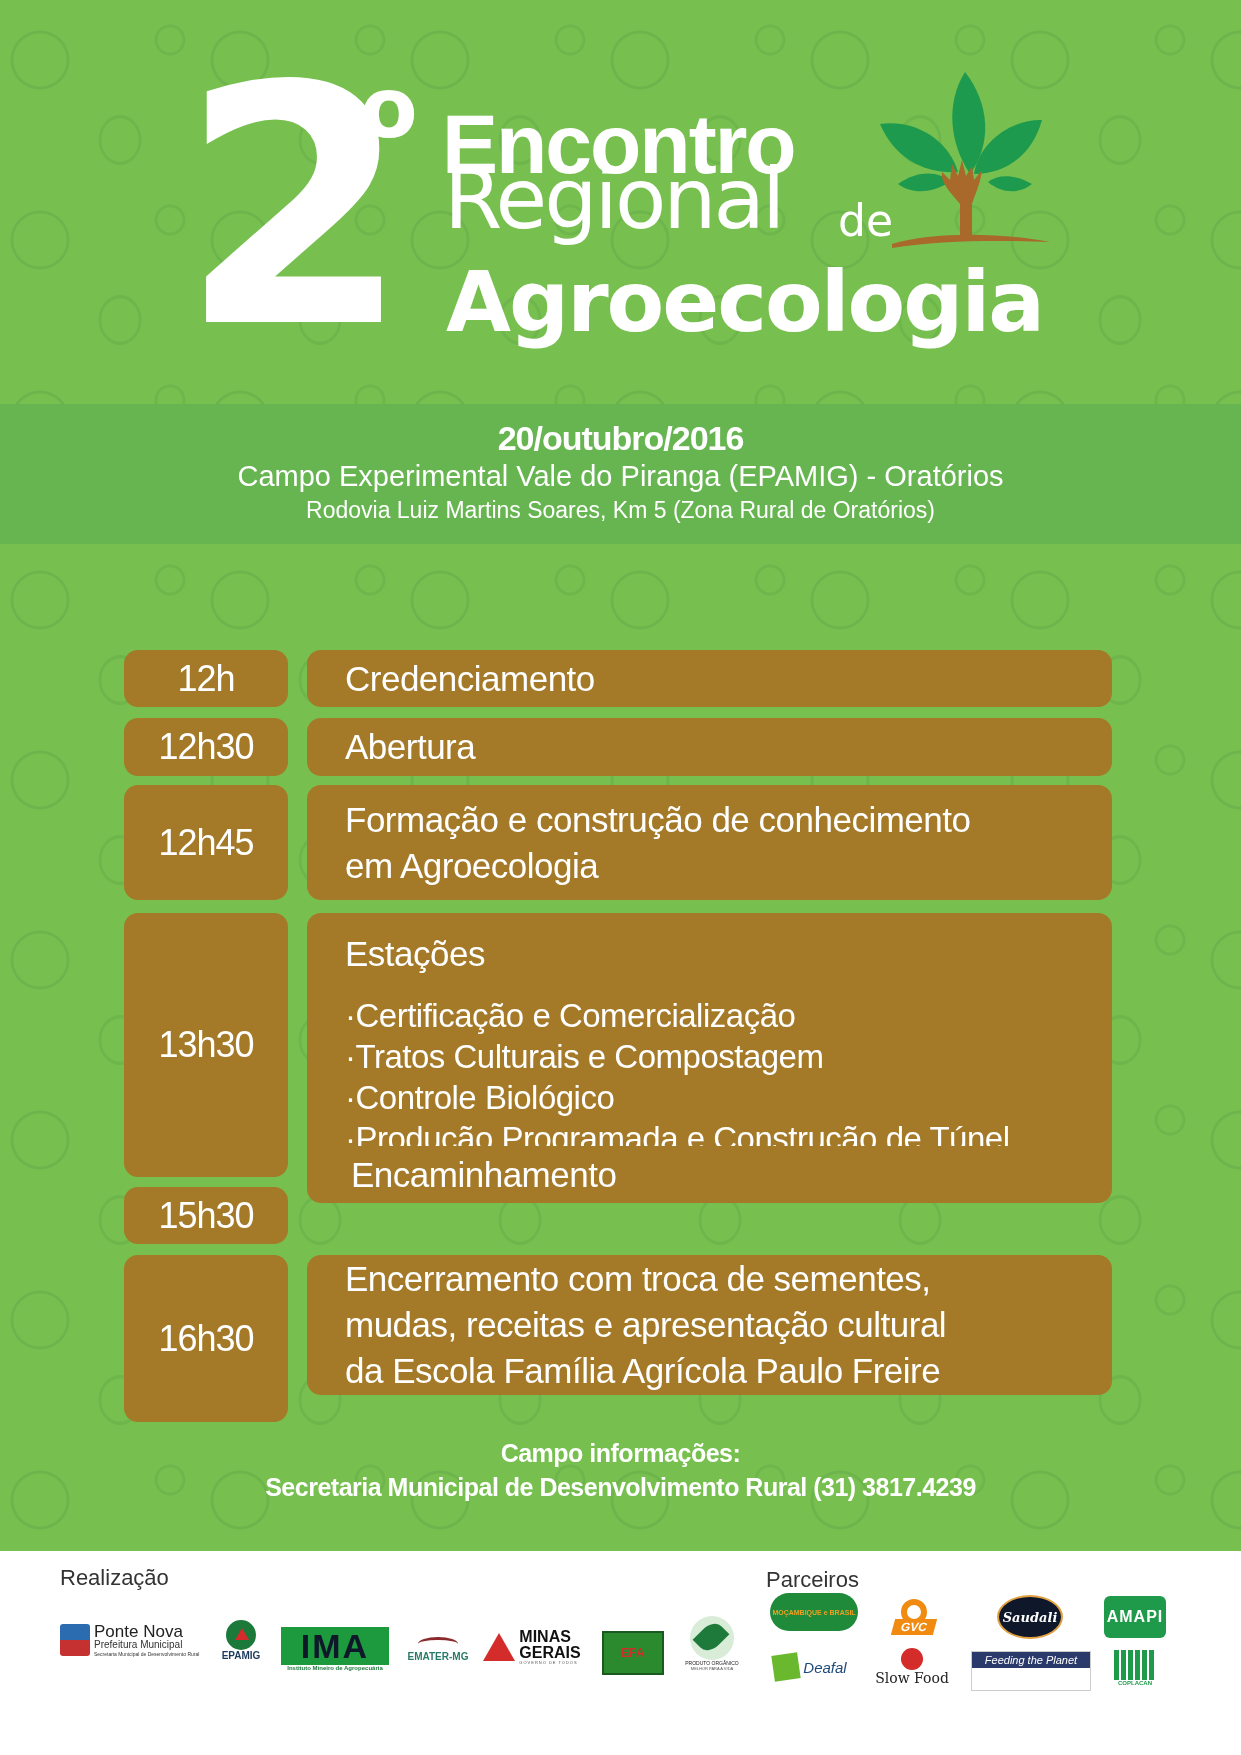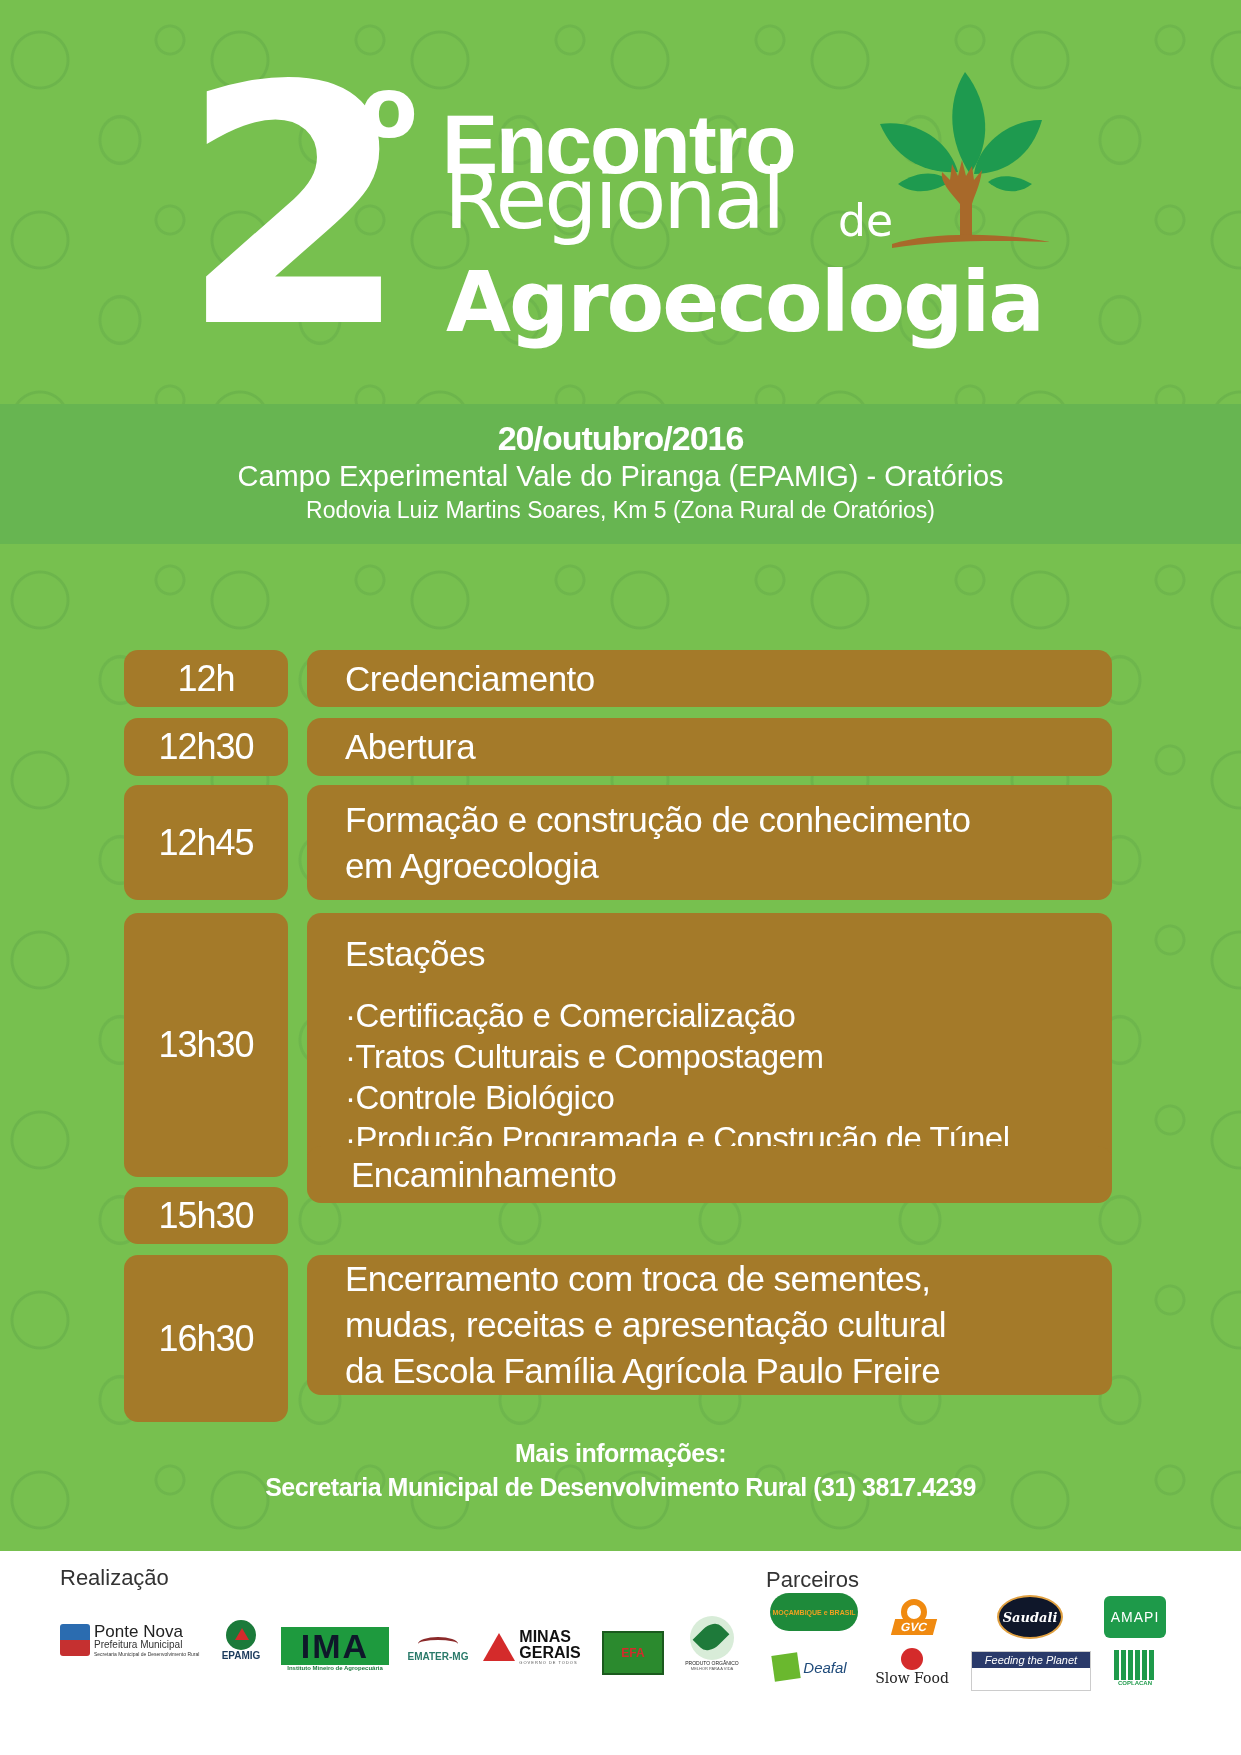--- a/index.html
+++ b/index.html
@@ -138,21 +138,21 @@
   </div>
 
   <div class="box time-box" style="top:1255px;height:167px;">16h30</div>
   <div class="box desc-box" style="top:1255px;height:140px;">
     <span>Encerramento com troca de sementes,</span>
     <span>mudas, receitas e apresentação cultural</span>
     <span>da Escola Família Agrícola Paulo Freire</span>
   </div>
 
   <div class="contacts">
-    <div>Mais informações:</div>
+    <div>Campo informações:</div>
     <div>Secretaria Municipal de Desenvolvimento Rural (31) 3817.4239</div>
   </div>
 </div>
 
 <div class="footer">
   <div class="foot-label" style="left:60px;top:14px;">Realização</div>
   <div class="foot-label" style="left:766px;top:16px;">Parceiros</div>
 
   <div class="logo" style="left:60px;top:66px;width:140px;height:46px;justify-content:flex-start;">
     <div style="width:30px;height:32px;background:linear-gradient(#2b6cb0 50%,#c53030 50%);border-radius:3px;margin-right:4px;"></div>
@@ -205,21 +205,21 @@
     <div class="logo-text" style="font-size:7px;font-weight:bold;color:#f0a020;">MOÇAMBIQUE e BRASIL</div>
   </div>
   <div class="logo" style="left:886px;top:40px;width:56px;height:44px;flex-direction:column;justify-content:flex-end;">
     <div style="width:26px;height:26px;border-radius:50%;border:6px solid #f08a10;margin-bottom:-6px;"></div>
     <div class="logo-text" style="background:#f08a10;color:#fff;font-weight:bold;font-size:12px;padding:1px 8px;transform:skewX(-15deg);">GVC</div>
   </div>
   <div class="logo" style="left:997px;top:44px;width:66px;height:44px;background:#0f172a;border-radius:50%;border:2px solid #e0a040;">
     <div class="logo-text" style="font-size:13px;font-style:italic;font-weight:bold;color:#fff;font-family:'DejaVu Serif',serif;">Saudali</div>
   </div>
   <div class="logo" style="left:1104px;top:45px;width:62px;height:42px;background:#1e9a4a;border-radius:6px;">
-    <div class="logo-text" style="font-size:14px;font-weight:normal;color:#fff;letter-spacing:1px;">AMAPI</div>
+    <div class="logo-text" style="font-size:16px;font-weight:bold;color:#fff;letter-spacing:1px;">AMAPI</div>
   </div>
 
   <div class="logo" style="left:768px;top:100px;width:84px;height:32px;">
     <div style="width:26px;height:26px;background:#6ab82e;transform:rotate(-8deg);margin-right:4px;"></div>
     <div class="logo-text" style="font-size:15px;color:#1e4a7a;font-style:italic;">Deafal</div>
   </div>
   <div class="logo" style="left:872px;top:94px;width:80px;height:44px;flex-direction:column;">
     <div style="width:22px;height:22px;border-radius:50%;background:#d42b2b;"></div>
     <div class="logo-text" style="font-size:14px;color:#222;font-family:'DejaVu Serif',serif;">Slow Food</div>
   </div>

